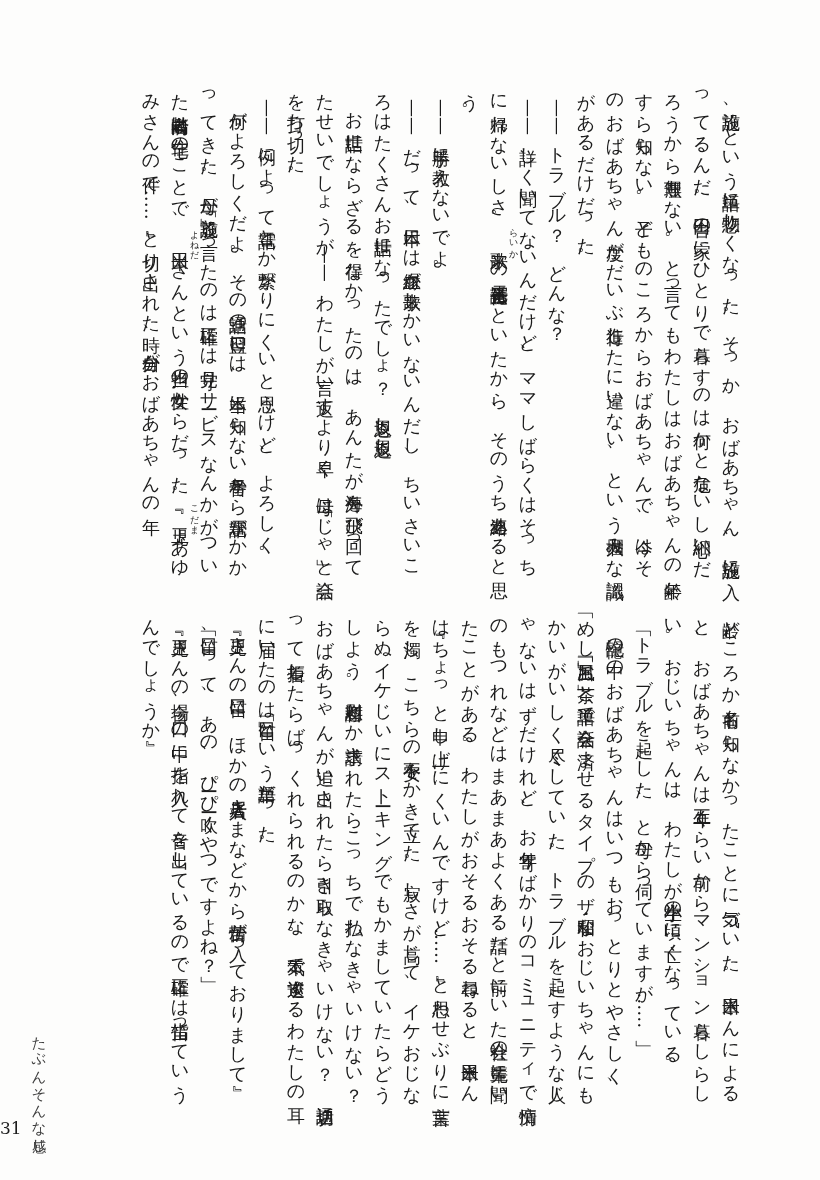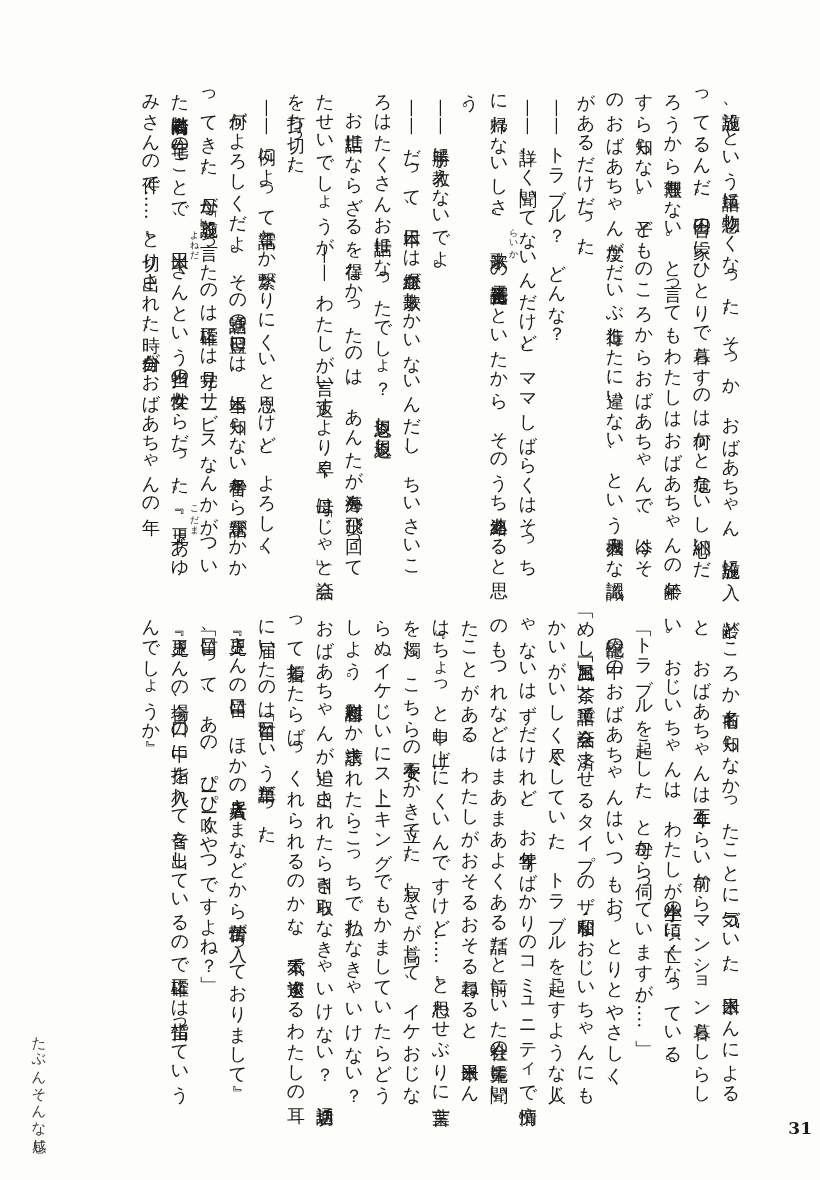--- a/index.html
+++ b/index.html
@@ -53,24 +53,23 @@
     text-orientation: mixed;
     font-size: 14.5px;
     letter-spacing: 0.5px;
     color: var(--note, #3e3e3e);
   }
   .page-number {
     position: absolute;
     left: 0;
     right: 8px;
     top: 1118px;
-    text-align: right;
+    text-align: left;
     font-size: 17px;
     color: var(--text, #1b1b1b);
-    font-weight: bold;
   }
 </style>
 </head>
 <body>
 
 <div class="page">
 
   <div class="band band-upper">
       <p class="indent">施設、という単語に物悲しくなった。そっか、おばあちゃん、施設に入ってるんだ。田舎の家にひとりで暮らすのは何かと危ないし心細いだろうから無理もない。と言ってもわたしはおばあちゃんの年齢すら知らない。子どものころからおばあちゃんで、今はそのおばあちゃん度がだいぶ進行したに違いない、という大摑みな認識があるだけだった。</p>
       <p class="indent">——トラブル？　どんな？</p>

